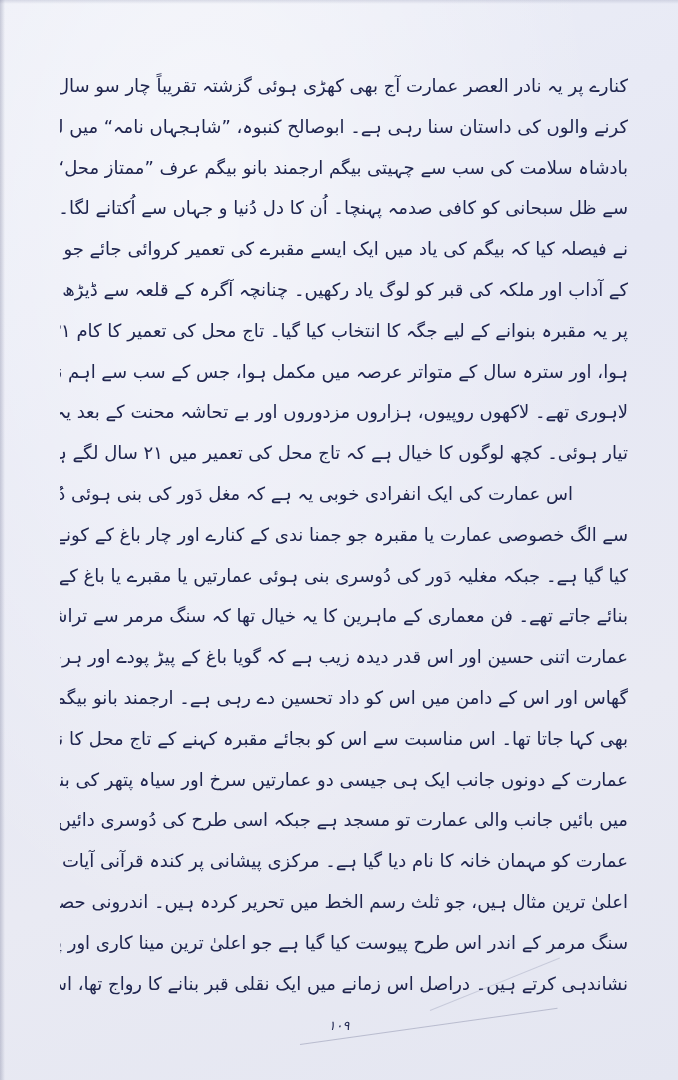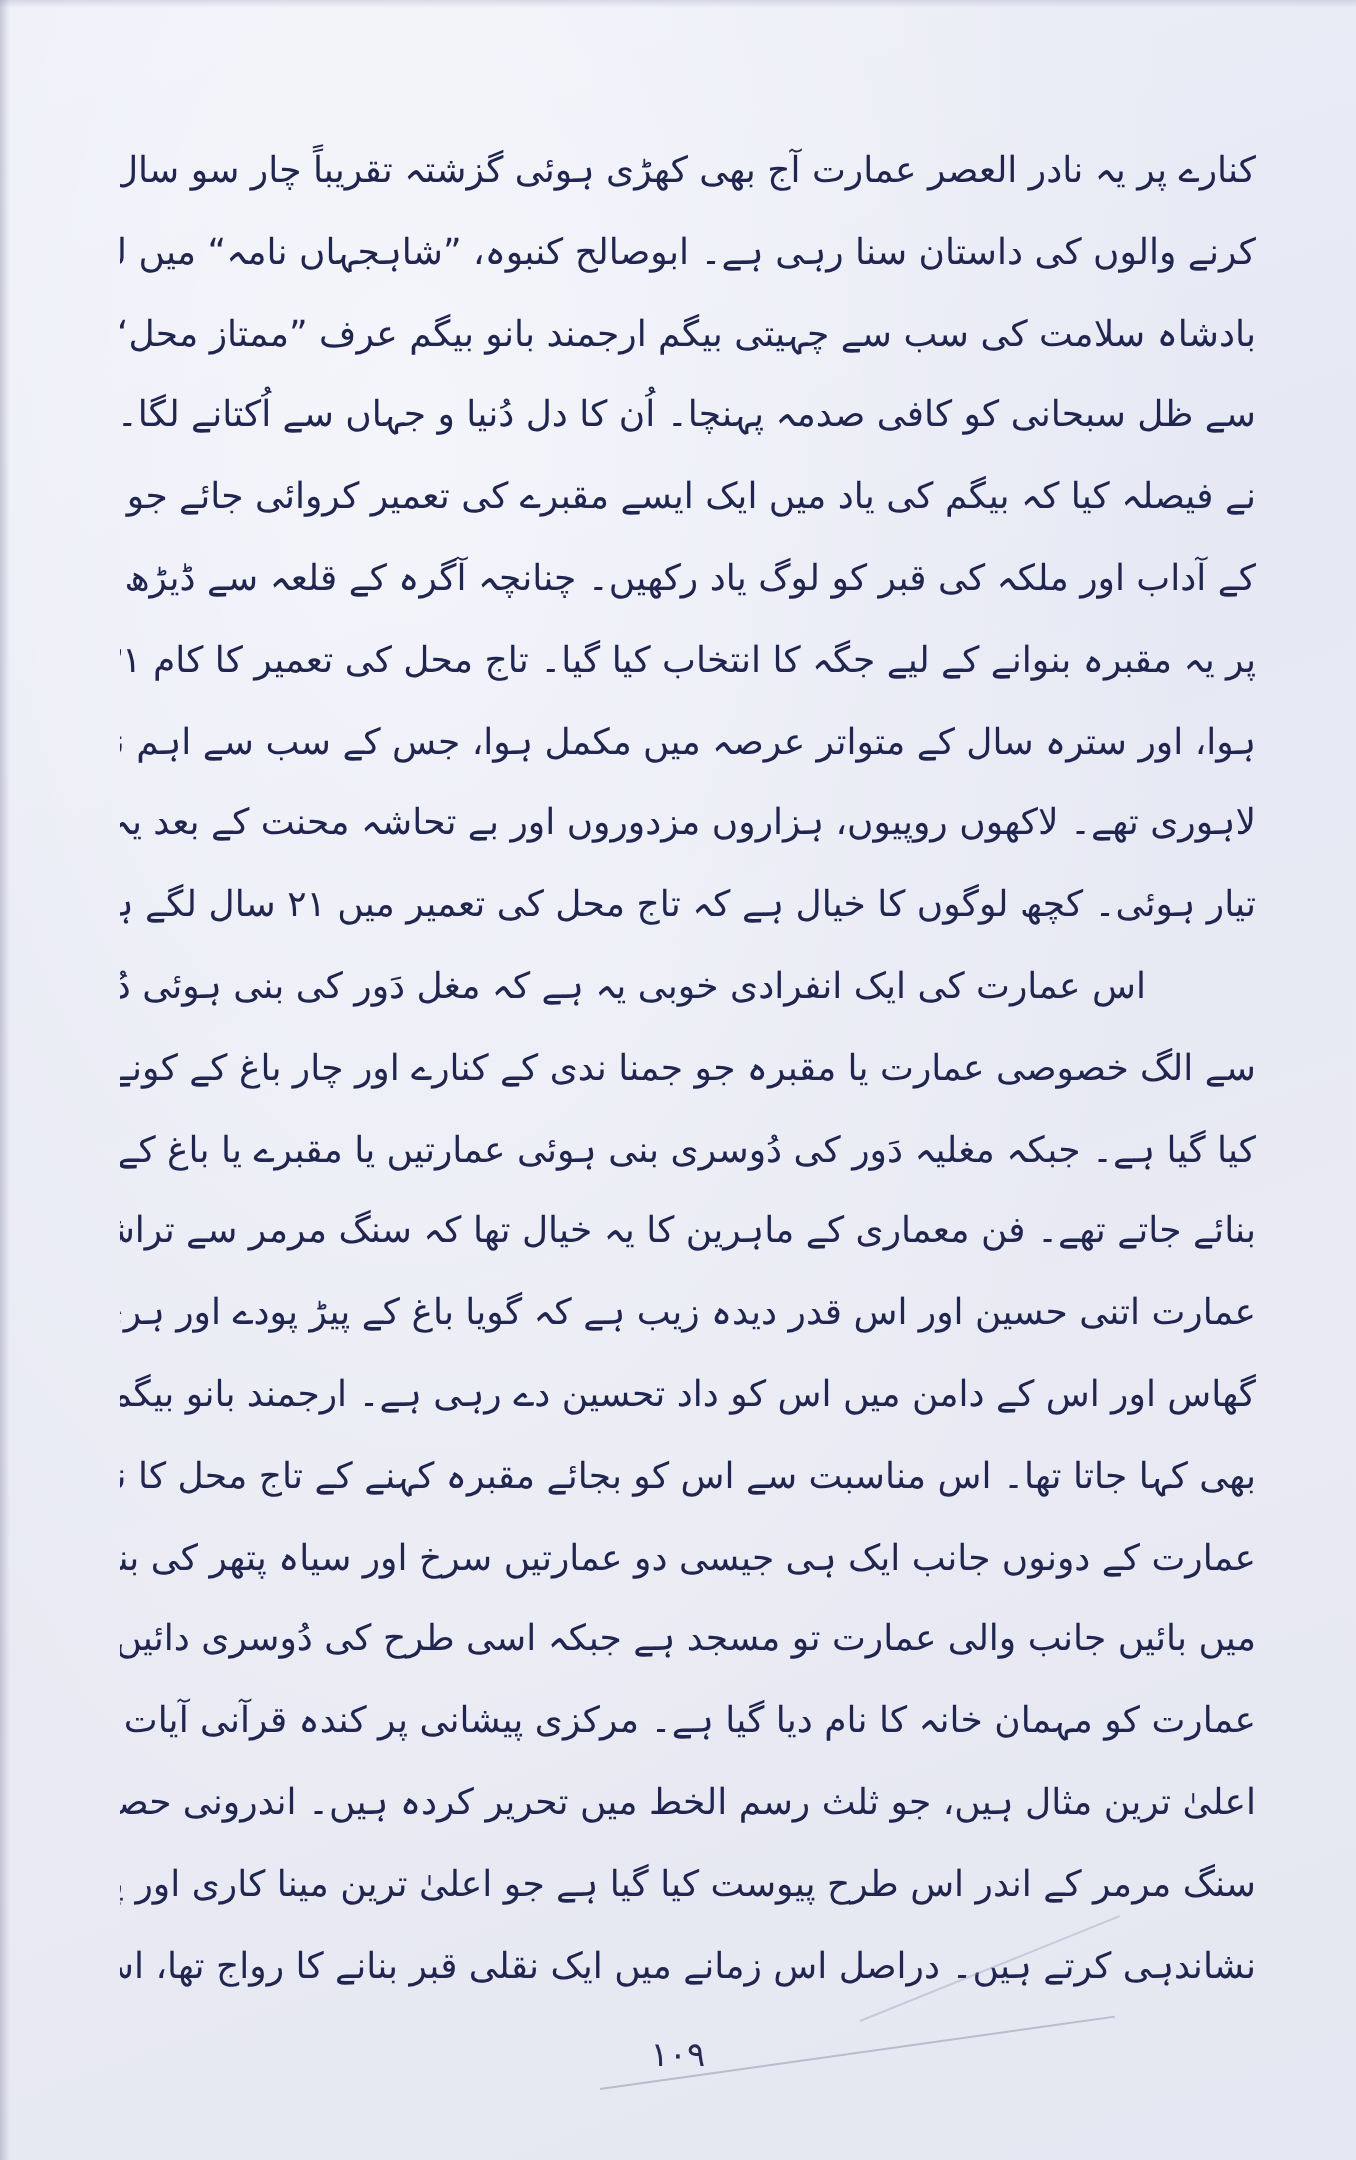--- a/index.html
+++ b/index.html
@@ -79,23 +79,24 @@
   .line.para-start {
     padding-right: 55px;
   }
   .page-number {
     position: absolute;
     top: 1018px;
     left: 0;
     width: 678px;
     text-align: center;
     direction: rtl;
-    font-size: 17px;
+    font-size: 13px;
     letter-spacing: 2px;
     color: #252b55;
+    font-style: italic;
   }
 </style>
 </head>
 <body>
 
 <div class="page">
   <div class="edge-top"></div>
   <div class="edge-left"></div>
   <div class="text-block">
       <div class="line justify">کنارے پر یہ نادر العصر عمارت آج بھی کھڑی ہوئی گزشتہ تقریباً چار سو سال سے دو محبت</div>

